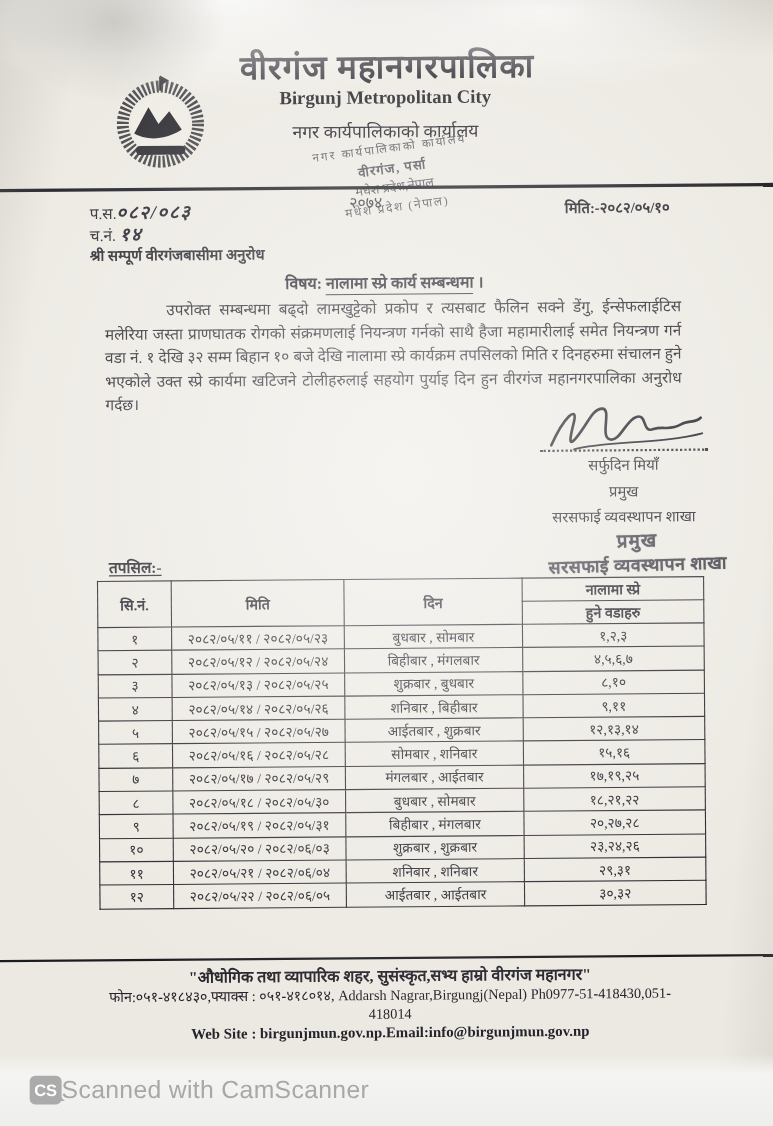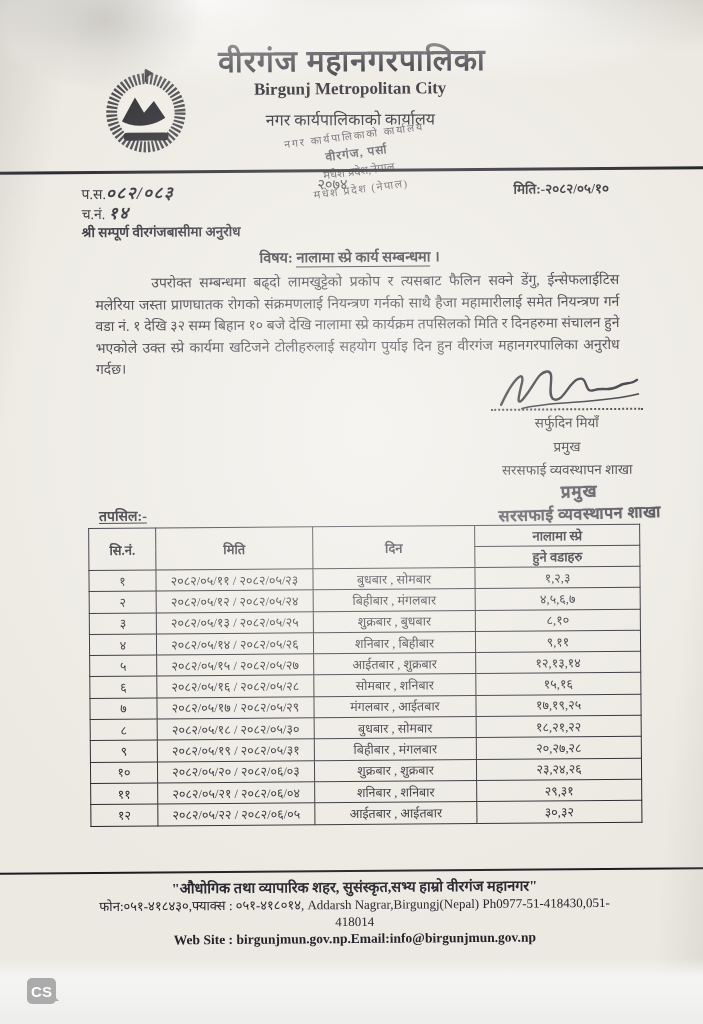--- a/index.html
+++ b/index.html
@@ -258,14 +258,15 @@
     <div class="abs ctr slogan">"औधोगिक तथा व्यापारिक शहर, सुसंस्कृत,सभ्य हाम्रो वीरगंज महानगर"</div>
     <div class="abs ctr contact">
       <span>फोन:०५१-४१८४३०,फ्याक्स : ०५१-४१८०१४, Addarsh Nagrar,Birgungj(Nepal) Ph0977-51-418430,051-</span><br>
       <span>418014</span>
     </div>
     <div class="abs ctr web">Web Site : birgunjmun.gov.np.Email:info@birgunjmun.gov.np</div>
   </div>
 
   <div class="wm-band">
     <div class="cs-badge">CS</div>
+    <div class="wm-text">Scanned with CamScanner</div>
   </div>
 </div>
 
 </body></html>

